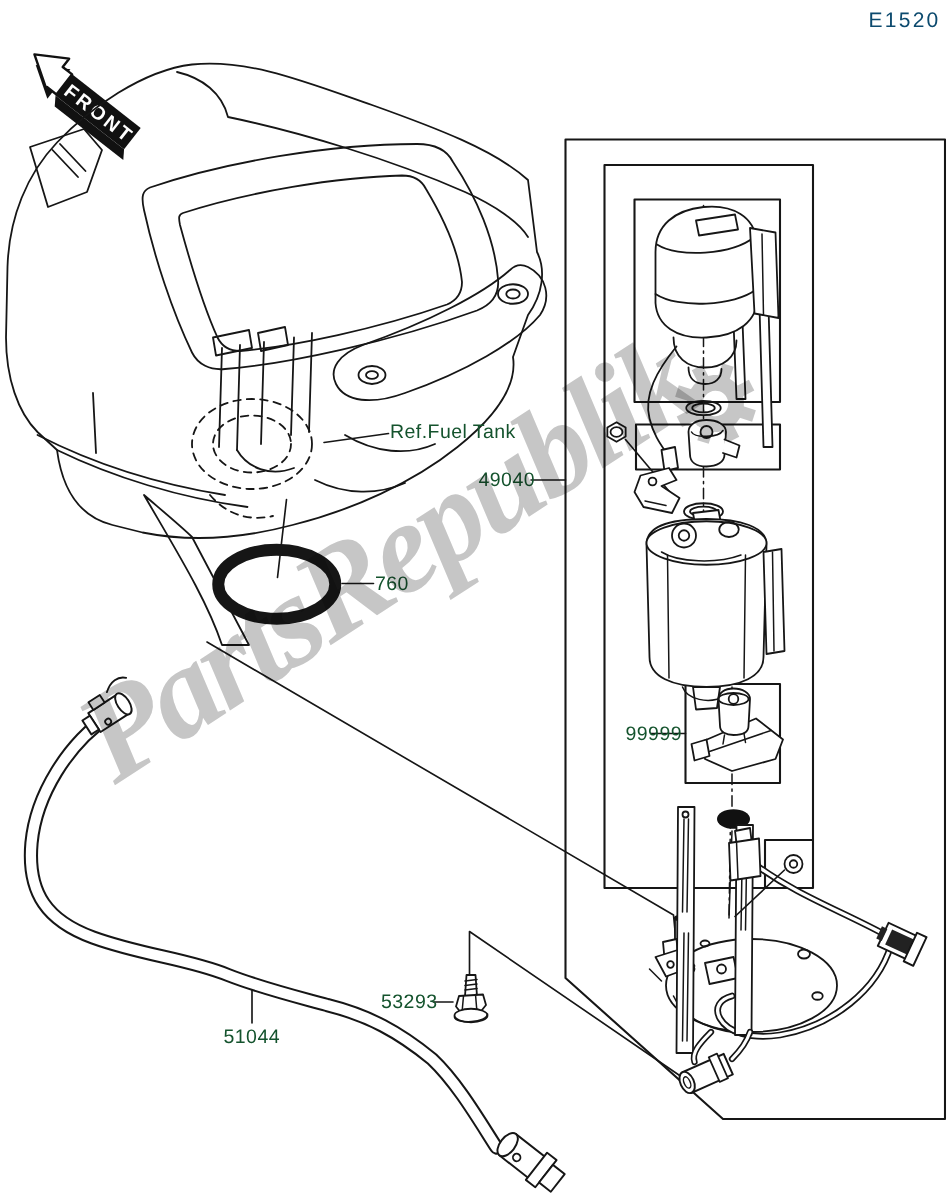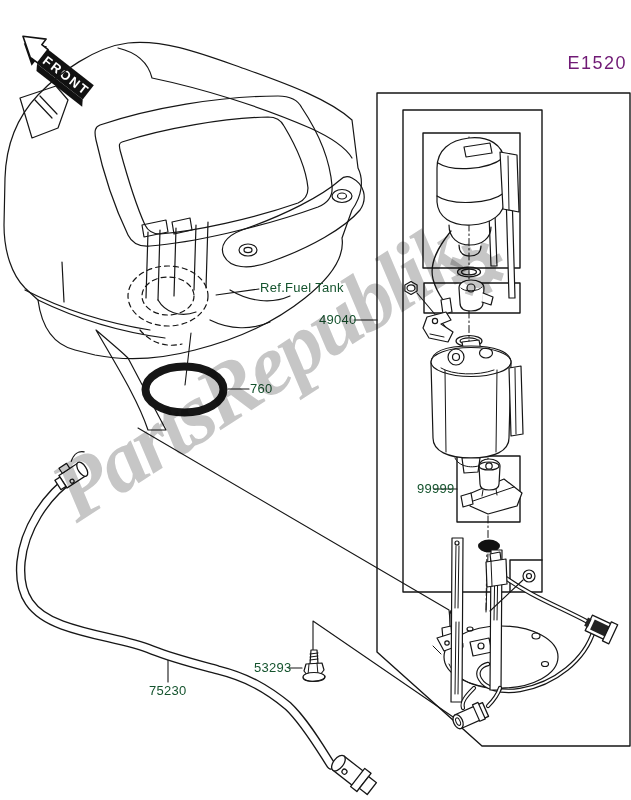--- a/index.html
+++ b/index.html
@@ -6,22 +6,22 @@
   .stage{
     position:relative;width:631px;height:800px;background:#fff;overflow:hidden;
     font-family:"Liberation Sans",sans-serif;color:#161616;
   }
   .stage svg{position:absolute;left:0;top:0;}
   .lbl{
     position:absolute;font-size:13px;letter-spacing:.3px;color:#14532d;
     white-space:nowrap;z-index:4;line-height:1;
   }
   .code{
-    position:absolute;right:4px;top:6px;font-size:18px;letter-spacing:1.5px;
-    color:#701a75;z-index:4;line-height:1;margin-top:48px;
+    position:absolute;right:4px;top:6px;font-size:14px;letter-spacing:1.5px;
+    color:#0c4a6e;z-index:4;line-height:1;
   }
   .watermark{
     position:absolute;left:75px;top:452px;z-index:6;pointer-events:none;
     font-family:"Liberation Serif","DejaVu Serif",serif;
     font-weight:bold;font-style:italic;font-size:86px;letter-spacing:-3px;
     color:#c6c6c6;transform:rotate(-33deg);transform-origin:0% 80%;
     mix-blend-mode:multiply;white-space:nowrap;line-height:1;
   }
   .gearwrap{
     position:absolute;left:448px;top:240px;width:58px;height:58px;z-index:6;
@@ -275,21 +275,21 @@
   <div class="lbl" style="left:260px;top:281px">Ref.Fuel Tank</div>
 
   <div class="lbl" style="left:319px;top:313px">49040</div>
 
   <div class="lbl" style="left:250px;top:382px">760</div>
 
   <div class="lbl" style="left:417px;top:482px">99999</div>
 
   <div class="lbl" style="left:254px;top:661px">53293</div>
 
-  <div class="lbl" style="left:149px;top:684px">75230</div>
+  <div class="lbl" style="left:149px;top:684px">51044</div>
 
   <div class="watermark">PartsRepublik</div>
   <div class="gearwrap">
     <svg width="58" height="58" viewBox="0 0 58 58" fill="#c6c6c6" stroke="none">
       <g>
         <rect x="25" y="2" width="8" height="12"></rect>
         <rect x="25" y="44" width="8" height="12"></rect>
         <rect x="2" y="25" width="12" height="8"></rect>
         <rect x="44" y="25" width="12" height="8"></rect>
         <rect x="25" y="2" width="8" height="12" transform="rotate(45 29 29)"></rect>

